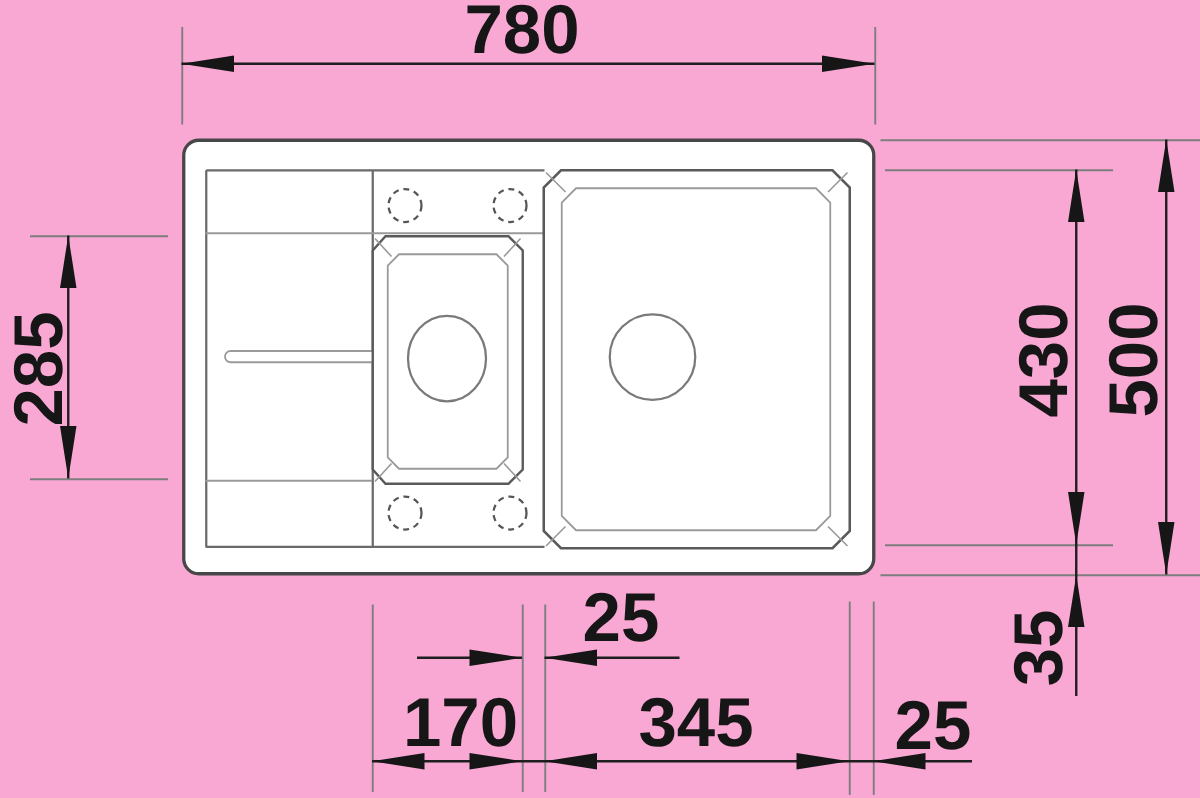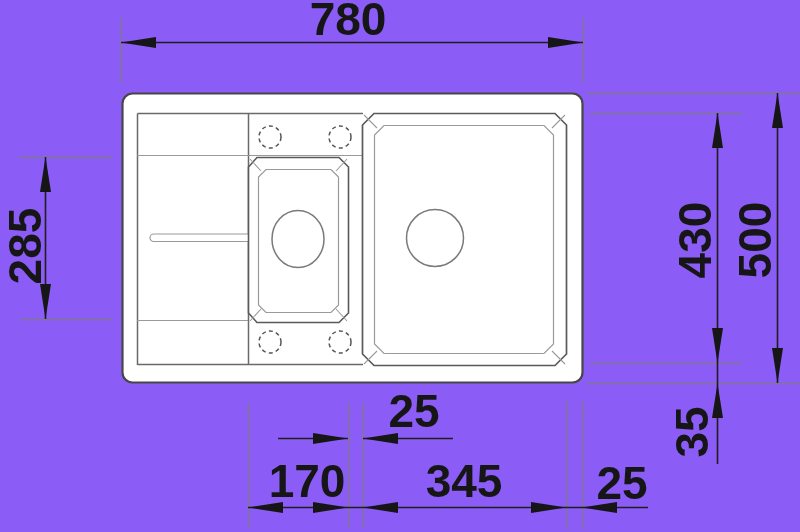--- a/index.html
+++ b/index.html
@@ -1,19 +1,19 @@
 <!DOCTYPE html>
 <html><head>
 <meta charset="utf-8">
 <style>
   html,body{margin:0;padding:0;background:#ffffff;}
   .canvas{
     position:relative;
     width:800px;height:532px;
-    background:#8b5cf6;
+    background:#f9a8d4;
     font-family:"Liberation Sans", sans-serif;
     overflow:hidden;
   }
   svg{display:block;}
   .dim-text{
     font-family:"Liberation Sans", sans-serif;
     font-weight:700;
     font-size:46px;
     fill:#161616;
   }

